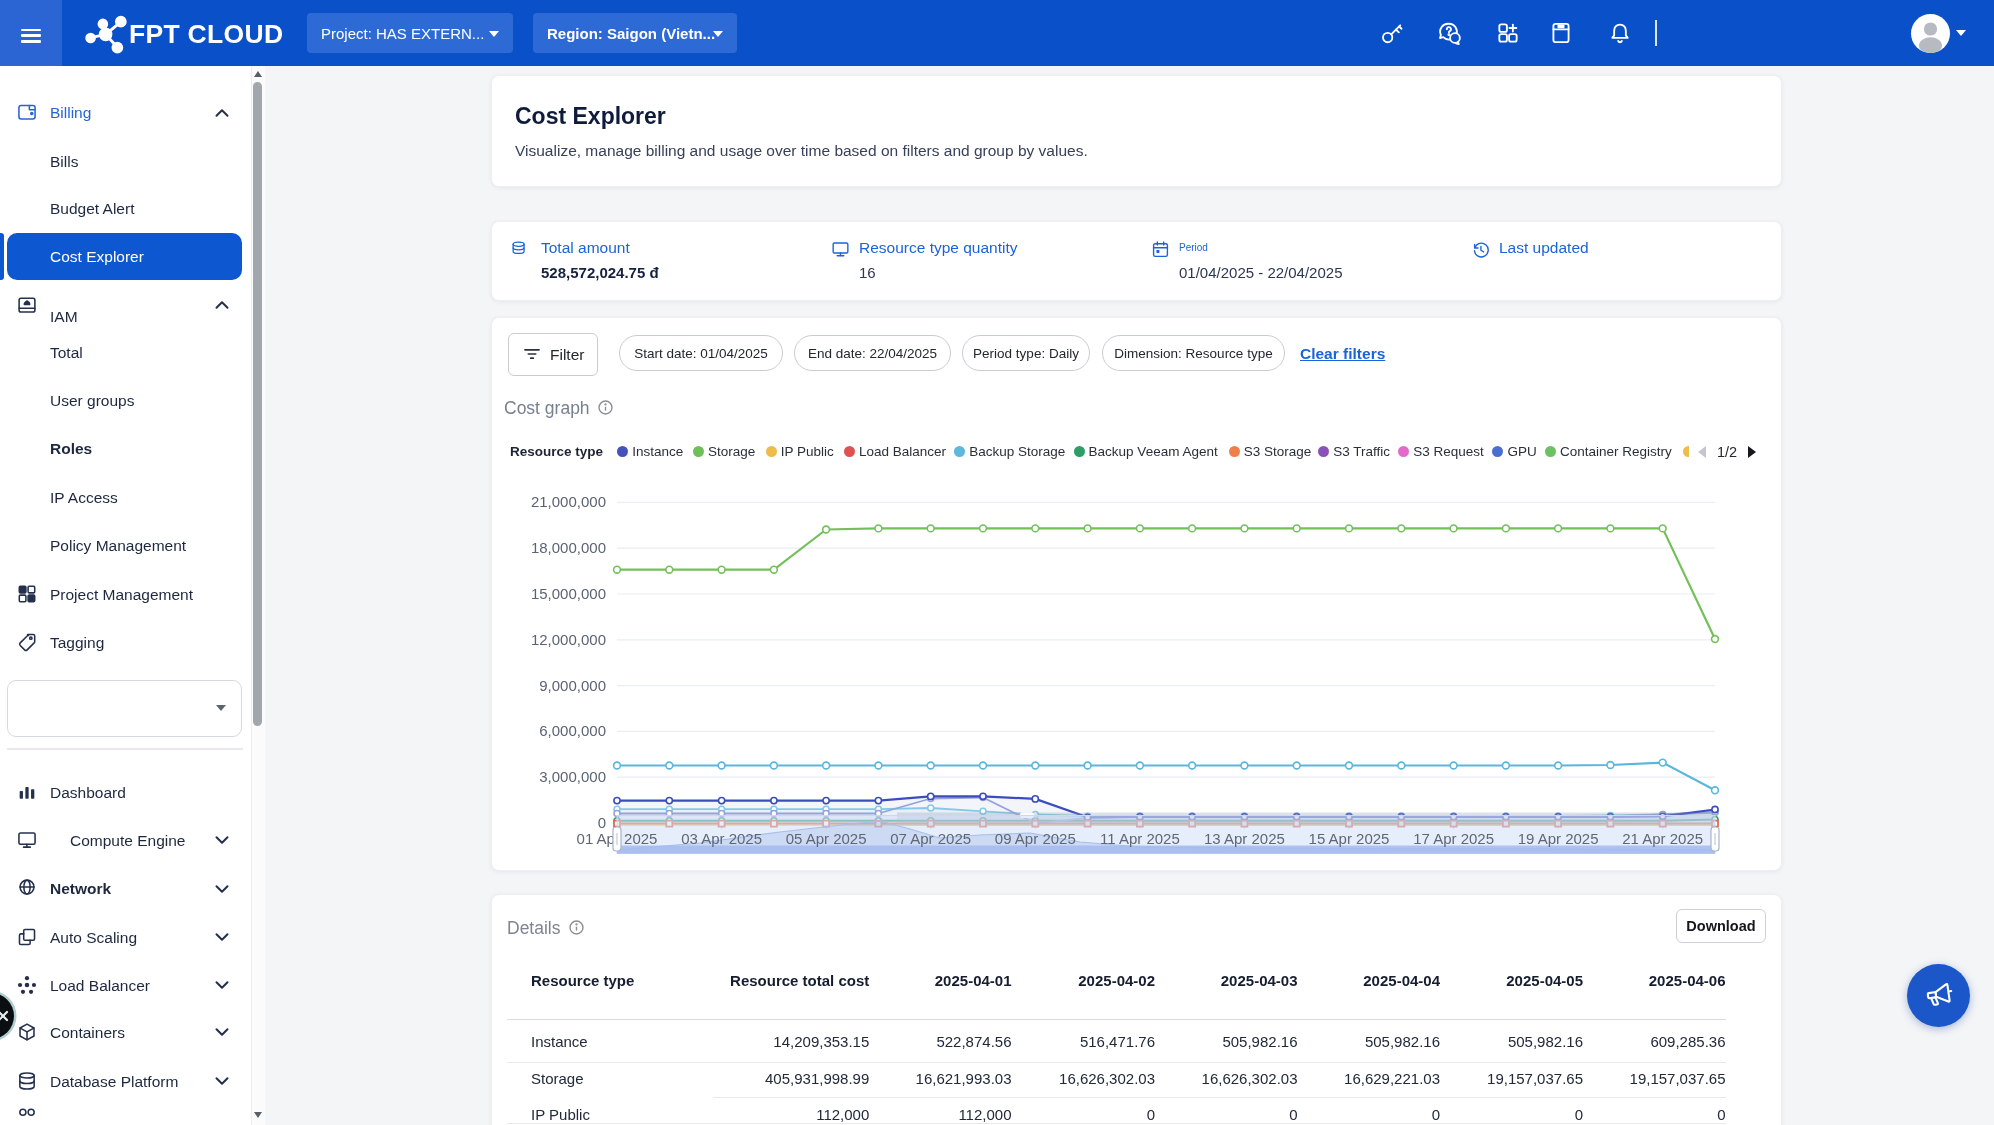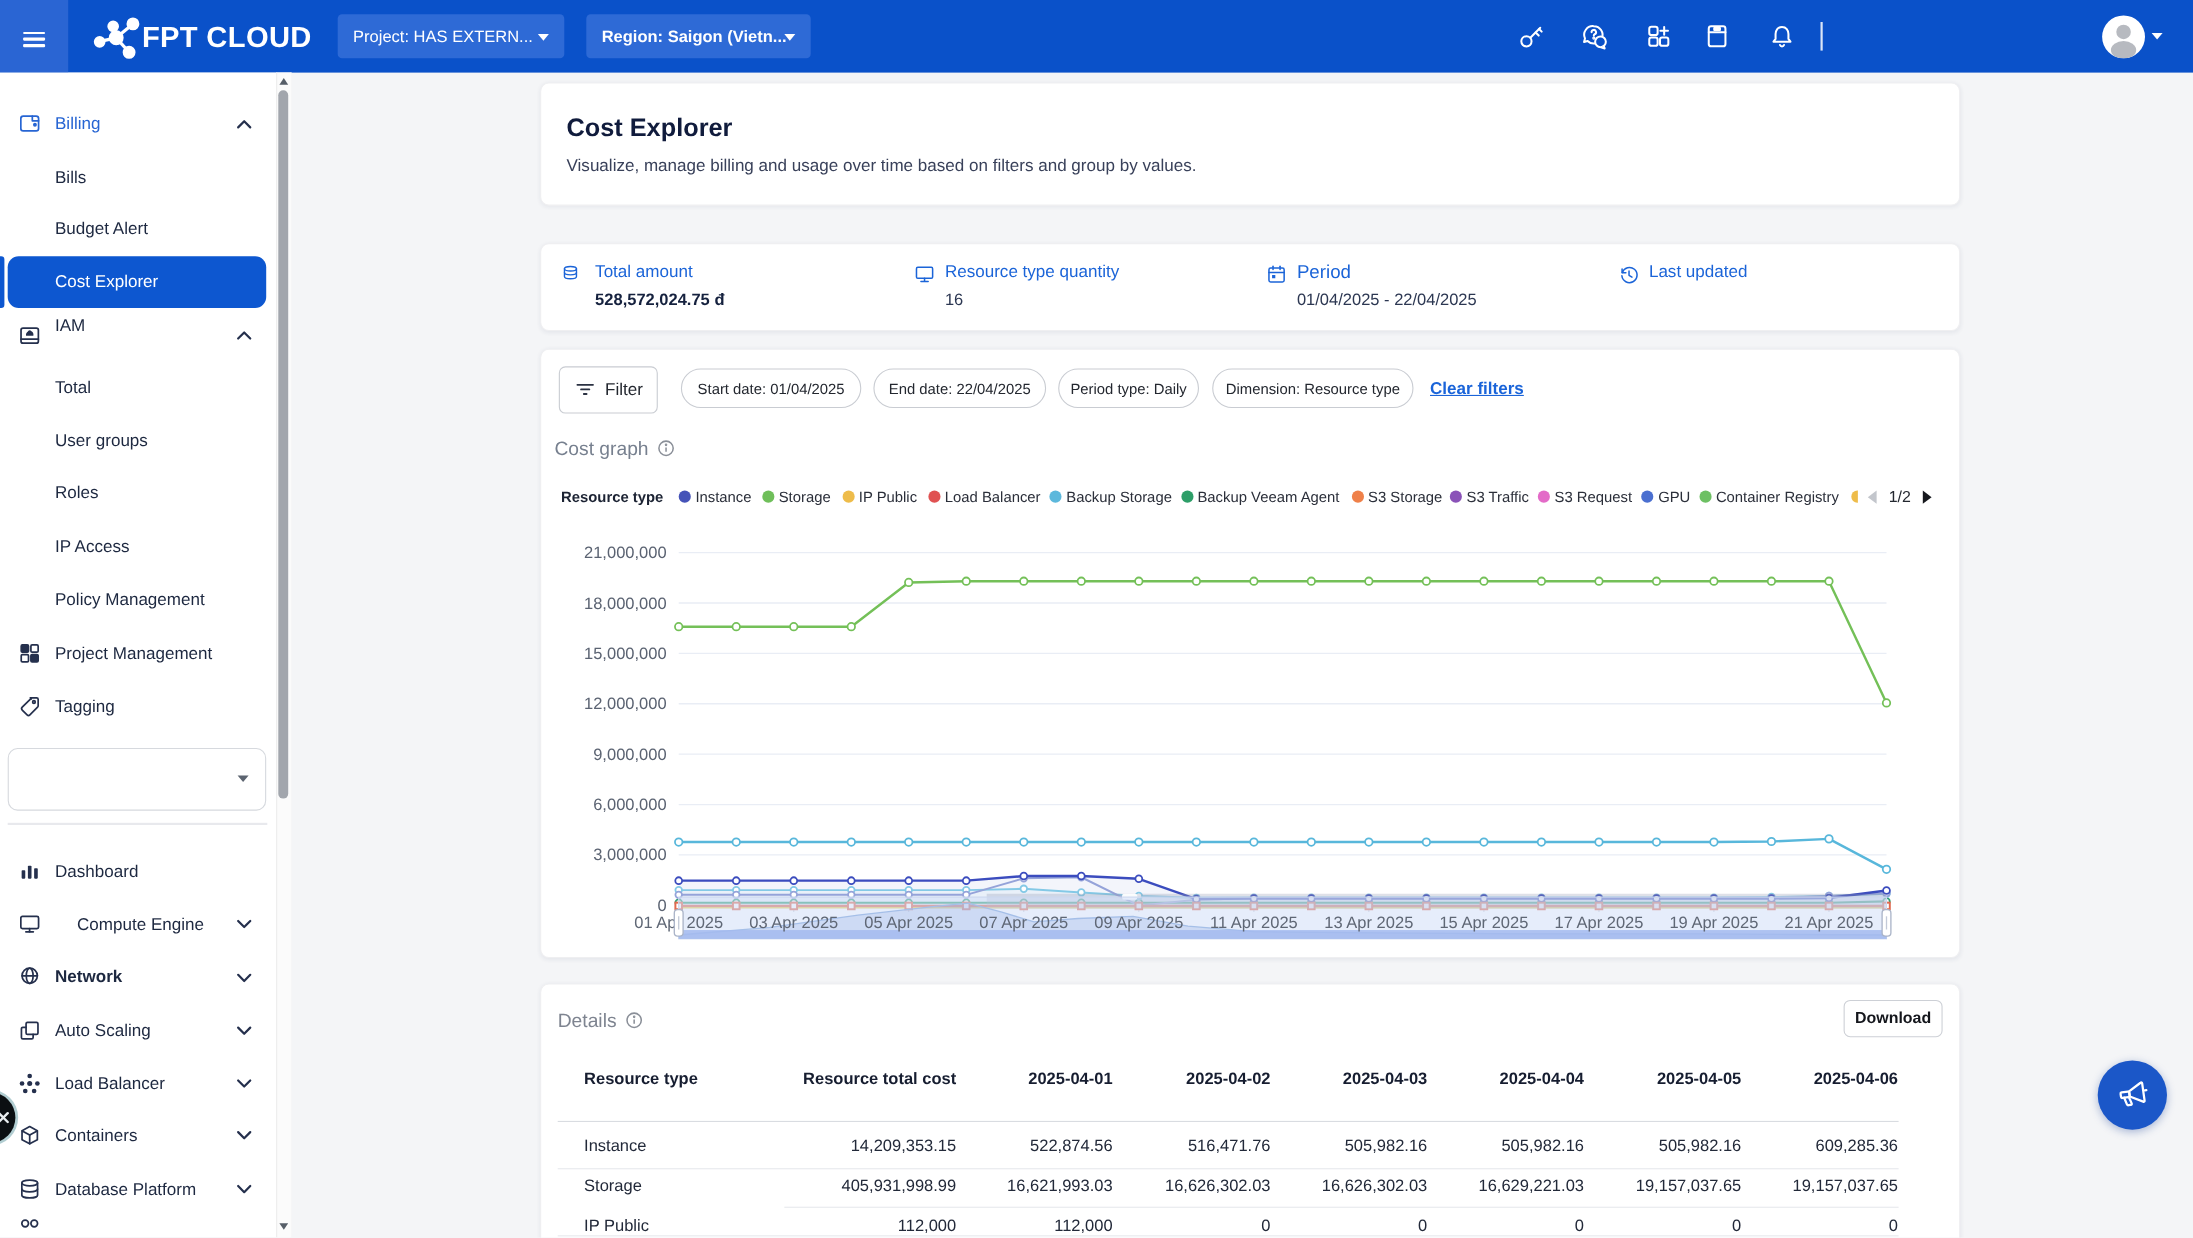--- a/index.html
+++ b/index.html
@@ -97,28 +97,28 @@
 <div style="position:absolute;left:50px;top:199.0px;height:19px;line-height:19px;font-size:15.5px;color:#1d2840;font-weight:400;text-align:left;white-space:nowrap;">Budget Alert</div>
 <div style="position:absolute;left:50px;top:247.0px;height:19px;line-height:19px;font-size:15.5px;color:#fff;font-weight:400;text-align:left;white-space:nowrap;">Cost Explorer</div>
 <svg style="position:absolute;left:16px;top:294px" width="22" height="22" viewBox="0 0 24 24" fill="none">
     <g stroke="#25304d" stroke-width="1.7" stroke-linecap="round" stroke-linejoin="round">
 <rect x="3.4" y="4.6" width="17.2" height="15" rx="2"></rect>
 <line x1="3.4" y1="15.6" x2="20.6" y2="15.6"></line>
 <path d="M9.1,11.4 a2.9,2.9 0 0 1 5.8,0 z" fill="#25304d"></path>
 <circle cx="12" cy="8.6" r="1.7" fill="#25304d" stroke="none"></circle>
 </g>
   </svg>
-<div style="position:absolute;left:50px;top:287px;height:19px;line-height:19px;font-size:15.5px;color:#1d2840;font-weight:400;text-align:left;white-space:nowrap;">IAM</div>
+<div style="position:absolute;left:50px;top:307px;height:19px;line-height:19px;font-size:15.5px;color:#1d2840;font-weight:400;text-align:left;white-space:nowrap;">IAM</div>
 <svg style="position:absolute;left:0;top:0" width="0" height="0"></svg>
 <svg style="position:absolute;left:214px;top:297px" width="16" height="16" viewBox="0 0 16 16" fill="none">
     <polyline points="2.5,10.8 8,5.2 13.5,10.8" stroke="#25304d" stroke-width="2" stroke-linecap="round" stroke-linejoin="round"></polyline>
   </svg>
 <div style="position:absolute;left:50px;top:343.0px;height:19px;line-height:19px;font-size:15.5px;color:#1d2840;font-weight:400;text-align:left;white-space:nowrap;">Total</div>
 <div style="position:absolute;left:50px;top:391.0px;height:19px;line-height:19px;font-size:15.5px;color:#1d2840;font-weight:400;text-align:left;white-space:nowrap;">User groups</div>
-<div style="position:absolute;left:50px;top:439.0px;height:19px;line-height:19px;font-size:15.5px;color:#1d2840;font-weight:400;text-align:right;white-space:nowrap;">Roles</div>
+<div style="position:absolute;left:50px;top:439.0px;height:19px;line-height:19px;font-size:15.5px;color:#1d2840;font-weight:700;text-align:right;white-space:nowrap;">Roles</div>
 <div style="position:absolute;left:50px;top:487.5px;height:19px;line-height:19px;font-size:15.5px;color:#1d2840;font-weight:400;text-align:left;white-space:nowrap;">IP Access</div>
 <div style="position:absolute;left:50px;top:535.5px;height:19px;line-height:19px;font-size:15.5px;color:#1d2840;font-weight:400;text-align:left;white-space:nowrap;">Policy Management</div>
 <svg style="position:absolute;left:16px;top:583px" width="22" height="22" viewBox="0 0 24 24" fill="none">
     <g stroke="#25304d" stroke-width="1.7" stroke-linecap="round" stroke-linejoin="round">
 <rect x="3.6" y="3.6" width="7.2" height="7.2" rx="1.2" fill="#25304d"></rect>
 <rect x="13.2" y="3.6" width="7.2" height="7.2" rx="1.2"></rect>
 <rect x="3.6" y="13.2" width="7.2" height="7.2" rx="1.2"></rect>
 <rect x="13.2" y="13.2" width="7.2" height="7.2" rx="1.2" fill="#25304d"></rect>
 </g>
   </svg>
@@ -255,21 +255,21 @@
 <div style="position:absolute;left:859px;top:262.5px;height:19px;line-height:19px;font-size:15px;color:#2c3752;font-weight:400;text-align:left;white-space:nowrap;">16</div>
 <svg style="position:absolute;left:1151px;top:240px" width="19" height="19" viewBox="0 0 22 22" fill="none">
     <g stroke="#1b64d8" stroke-width="1.6" stroke-linecap="round" stroke-linejoin="round">
 <rect x="3" y="4.3" width="16" height="14.7" rx="1.8"></rect>
 <line x1="3" y1="9" x2="19" y2="9"></line>
 <line x1="7.3" y1="2.3" x2="7.3" y2="5.8"></line>
 <line x1="14.7" y1="2.3" x2="14.7" y2="5.8"></line>
 <rect x="6.3" y="11.6" width="3.4" height="3.4" fill="#1b64d8" stroke="none"></rect>
 </g>
   </svg>
-<div style="position:absolute;left:1179px;top:238.0px;height:19px;line-height:19px;font-size:17px;color:#1b64d8;font-weight:500;text-align:left;white-space:nowrap;">Period</div>
+<div style="position:absolute;left:1179px;top:238.0px;height:19px;line-height:19px;font-size:10px;color:#1b64d8;font-weight:500;text-align:left;white-space:nowrap;">Period</div>
 <div style="position:absolute;left:1179px;top:262.5px;height:19px;line-height:19px;font-size:15px;color:#2c3752;font-weight:400;text-align:left;white-space:nowrap;">01/04/2025 - 22/04/2025</div>
 <svg style="position:absolute;left:1471px;top:240px" width="19" height="19" viewBox="0 0 22 22" fill="none">
     <g stroke="#1b64d8" stroke-width="1.6" stroke-linecap="round" stroke-linejoin="round">
 <path d="M4.2,5.2 v4 h4"></path>
 <path d="M4.4,9 a8,8 0 1 1 -0.4,3.4"></path>
 <path d="M11.5,7.5 v4.4 l3.1,1.9"></path>
 </g>
   </svg>
 <div style="position:absolute;left:1499px;top:238.0px;height:19px;line-height:19px;font-size:15.5px;color:#1b64d8;font-weight:500;text-align:left;white-space:nowrap;">Last updated</div>
 <div class="card" style="left:491px;top:317px;width:1291px;height:554px;"></div>

